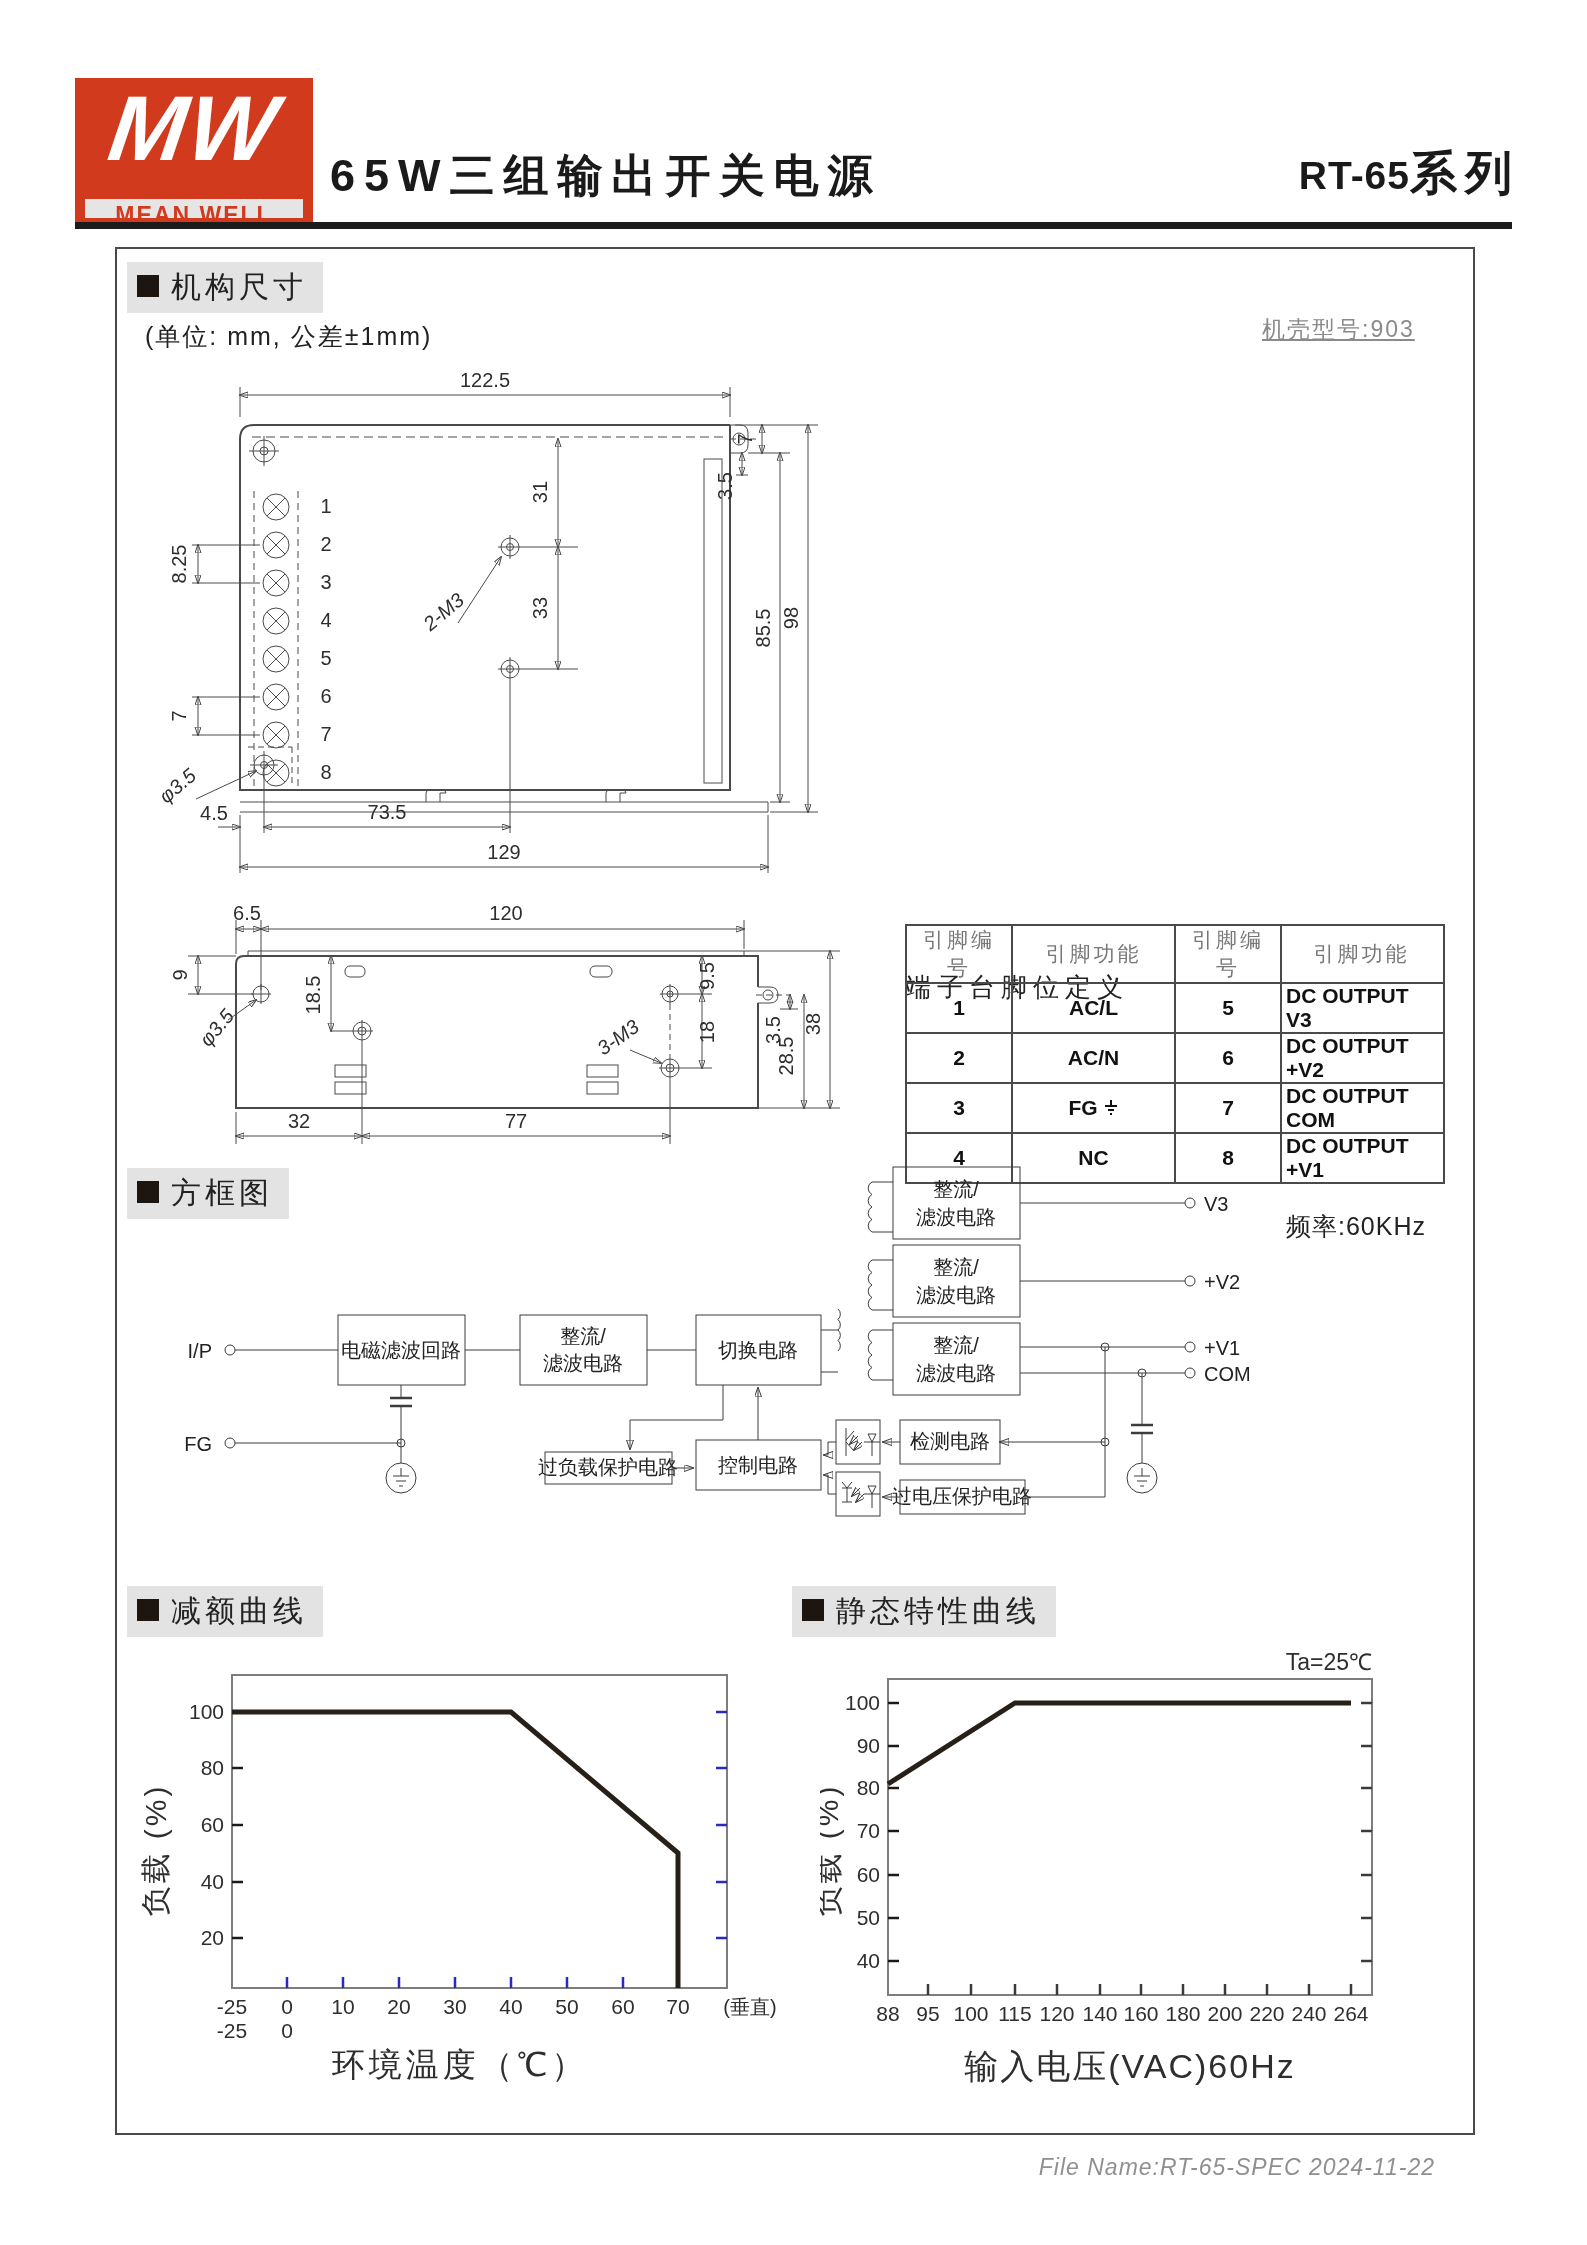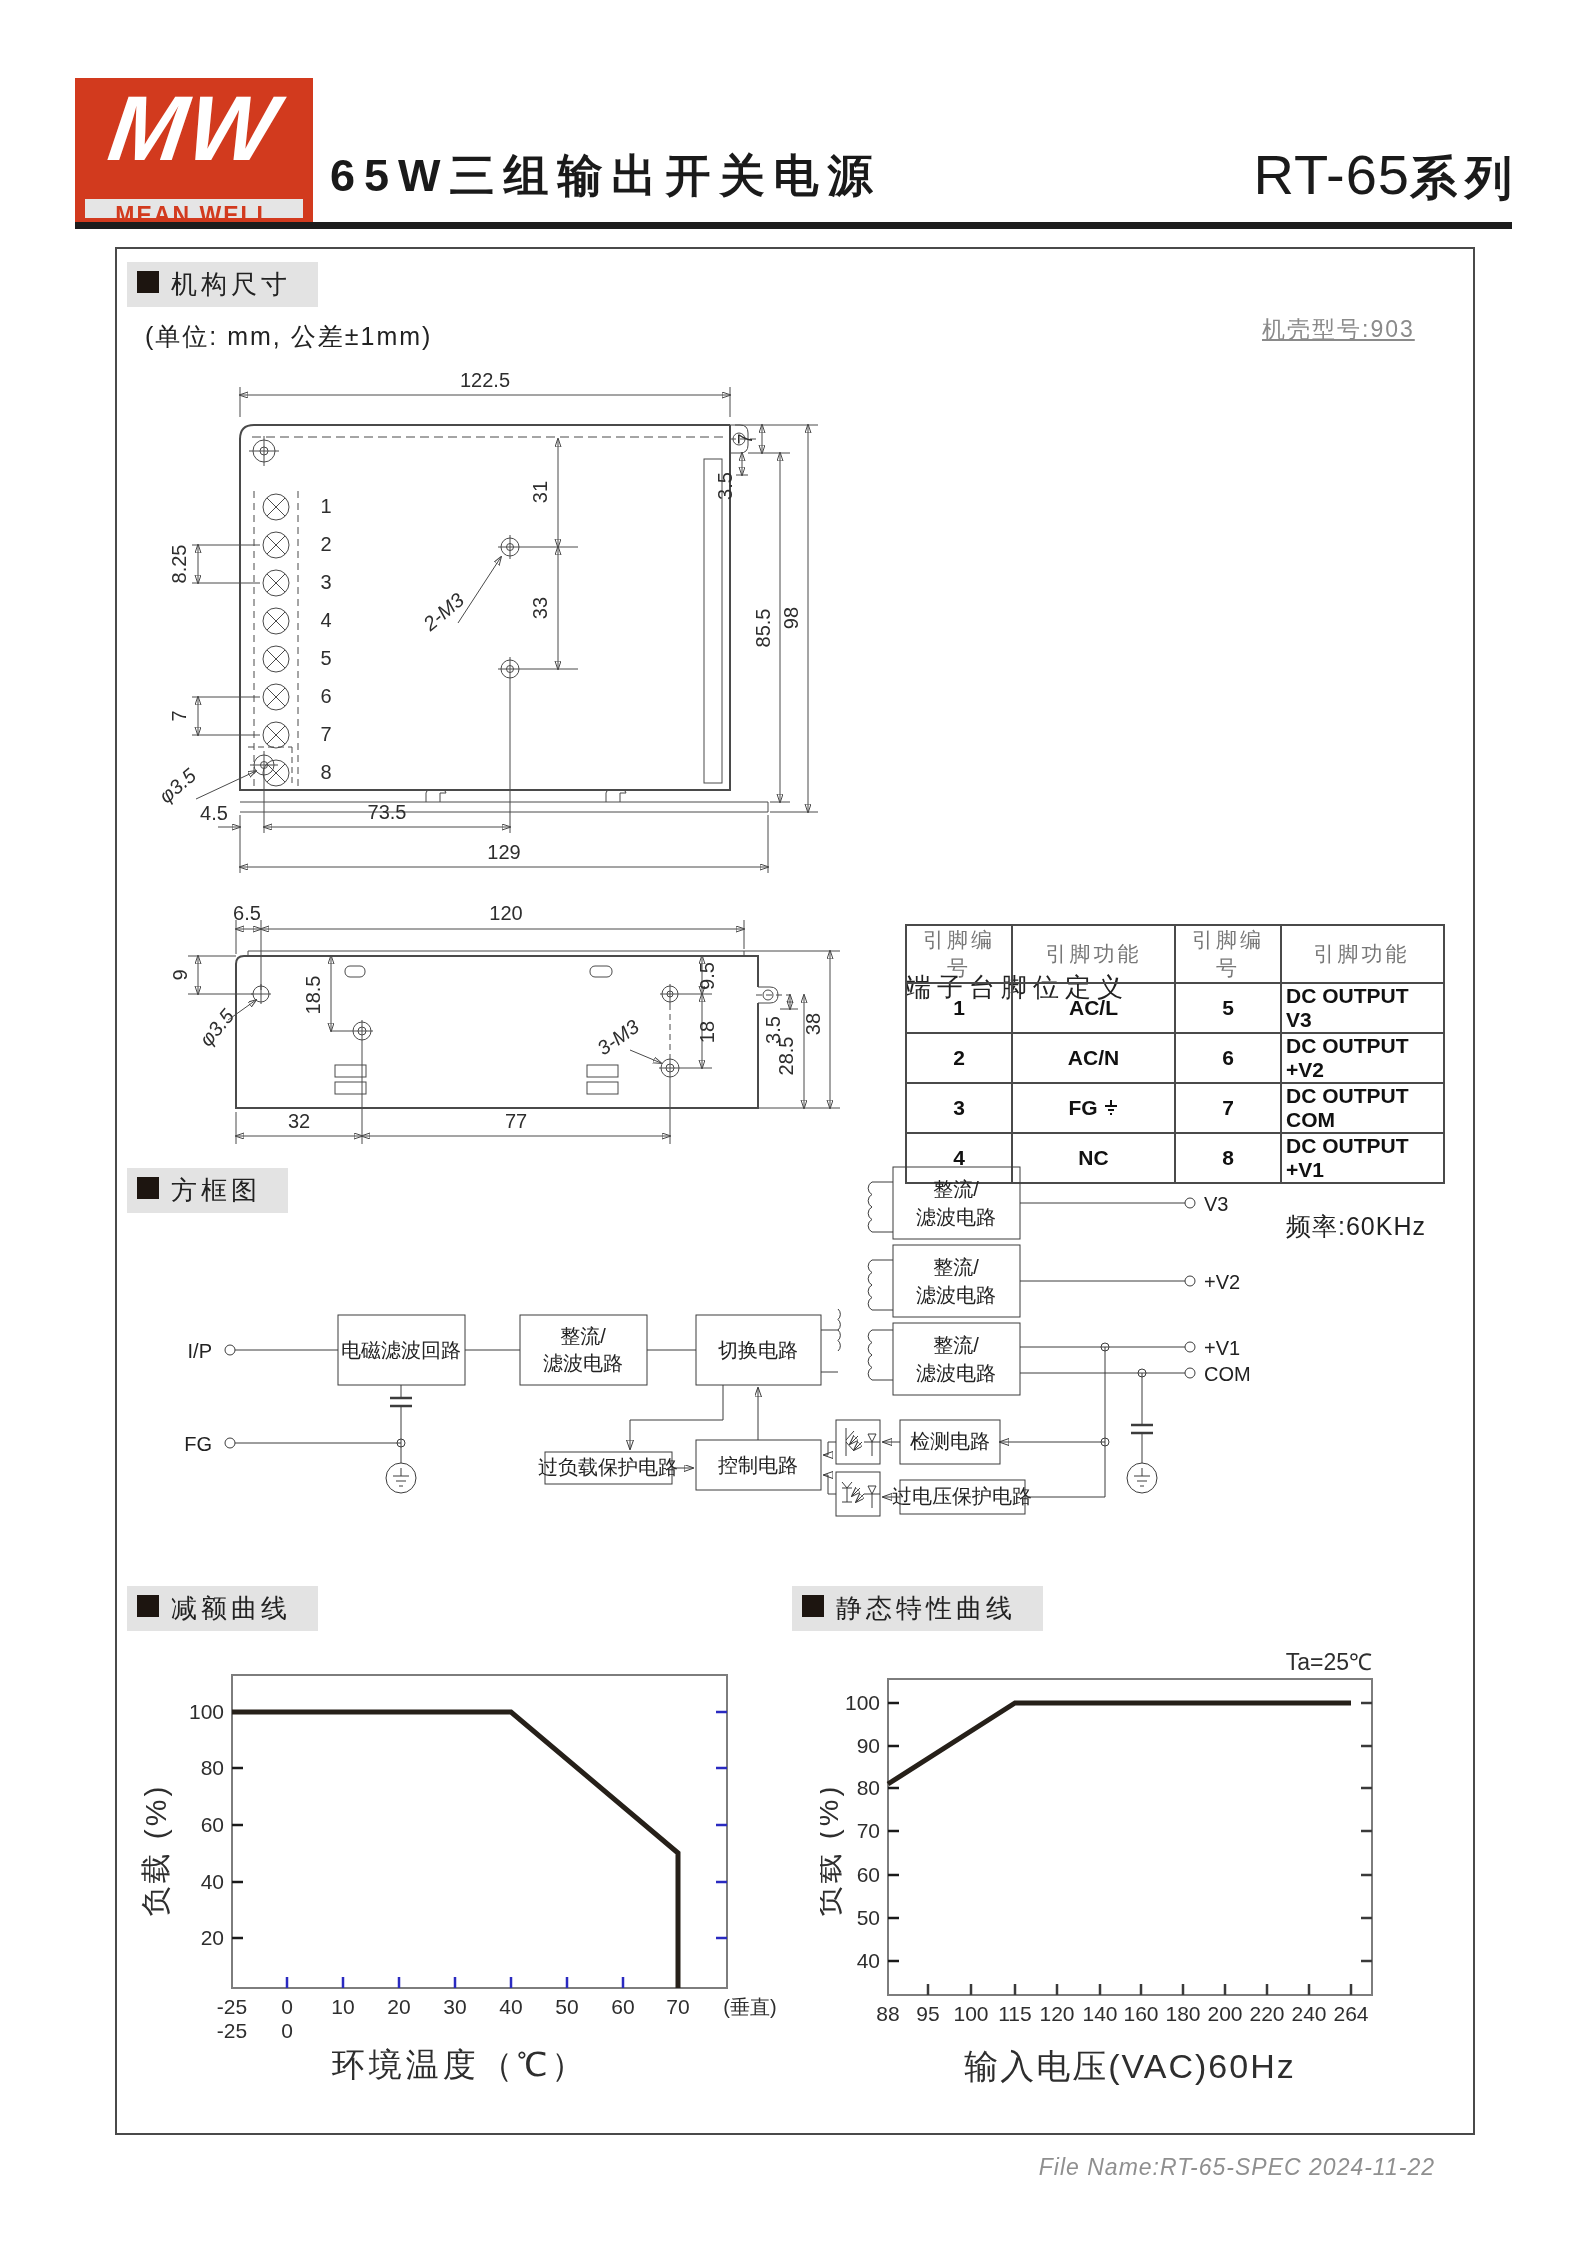--- a/index.html
+++ b/index.html
@@ -6,26 +6,26 @@
   body{font-family:"Liberation Sans", sans-serif; color:#1a1a1a;}
   .page{position:relative;width:1587px;height:2245px;background:#fff;overflow:hidden;}
   .abs{position:absolute;}
   
   .logo{left:75px;top:78px;width:238px;height:148px;background:#d23a1e;text-align:center;}
   .logo-mw{display:block;color:#fff;font-style:italic;font-weight:bold;font-size:92px;line-height:100px;letter-spacing:2px;transform:skewX(-8deg);}
   .logo-band{position:absolute;left:10px;right:10px;bottom:8px;height:19px;background:#e5e5e5;}
   .logo-band span{color:#d23a1e;font-weight:bold;font-size:23px;line-height:32px;letter-spacing:2px;}
   .doc-title{left:330px;top:146px;font-size:45px;font-weight:600;letter-spacing:9px;white-space:nowrap;}
   .series{top:142px;right:67px;white-space:nowrap;}
-  .series .s1{font-size:56px;font-weight:normal;letter-spacing:1px;}
+  .series .s1{font-size:39px;font-weight:bold;letter-spacing:1px;}
   .series .s2{font-size:47px;font-weight:600;letter-spacing:8px;}
   .head-rule{left:75px;top:222px;width:1437px;height:7px;background:#1c1c1c;}
   .main-box{left:115px;top:247px;width:1356px;height:1884px;border:2px solid #4a4a4a;}
   
-  .sec-head{background:#e3e3e3;padding:5px 27px 5px 10px;font-size:26px;letter-spacing:4px;white-space:nowrap;color:#222;text-align:right;}
+  .sec-head{background:#e3e3e3;padding:5px 16px 5px 10px;font-size:30px;letter-spacing:4px;white-space:nowrap;color:#222;text-align:right;}
   .sec-head .sq{display:inline-block;width:22px;height:22px;background:#1d1510;margin-right:12px;}
   .note{font-size:25px;letter-spacing:2px;color:#222;}
   .case-model{font-size:23px;color:#8a8a8a;letter-spacing:2px;text-decoration:underline;}
   
   .pin-title{left:905px;top:970px;font-size:26px;letter-spacing:6px;color:#222;}
   .pin-table{left:905px;top:924px;border-collapse:collapse;}
   .pin-table td{border:2px solid #4a4a4a;font-size:21px;text-align:center;padding:0 6px;height:26px;color:#111;font-weight:bold;}
   .pin-table tr.hd td{color:#777;font-weight:normal;font-size:21px;letter-spacing:3px;height:31px;}
   .pin-table td.fn{width:149px;}
   .pin-table td.no{width:92px;}

